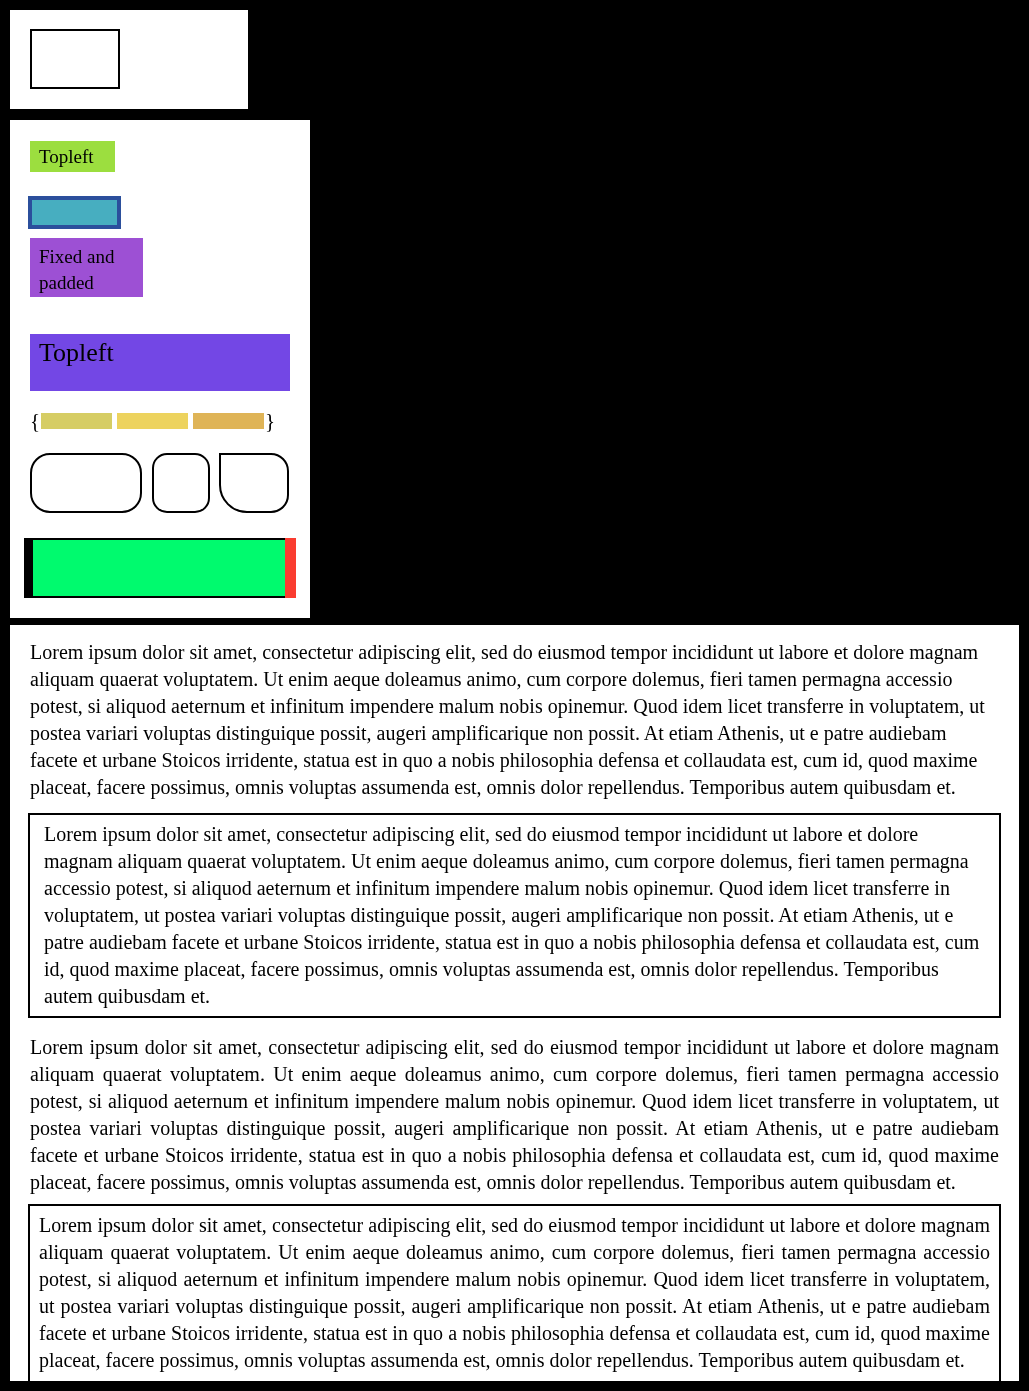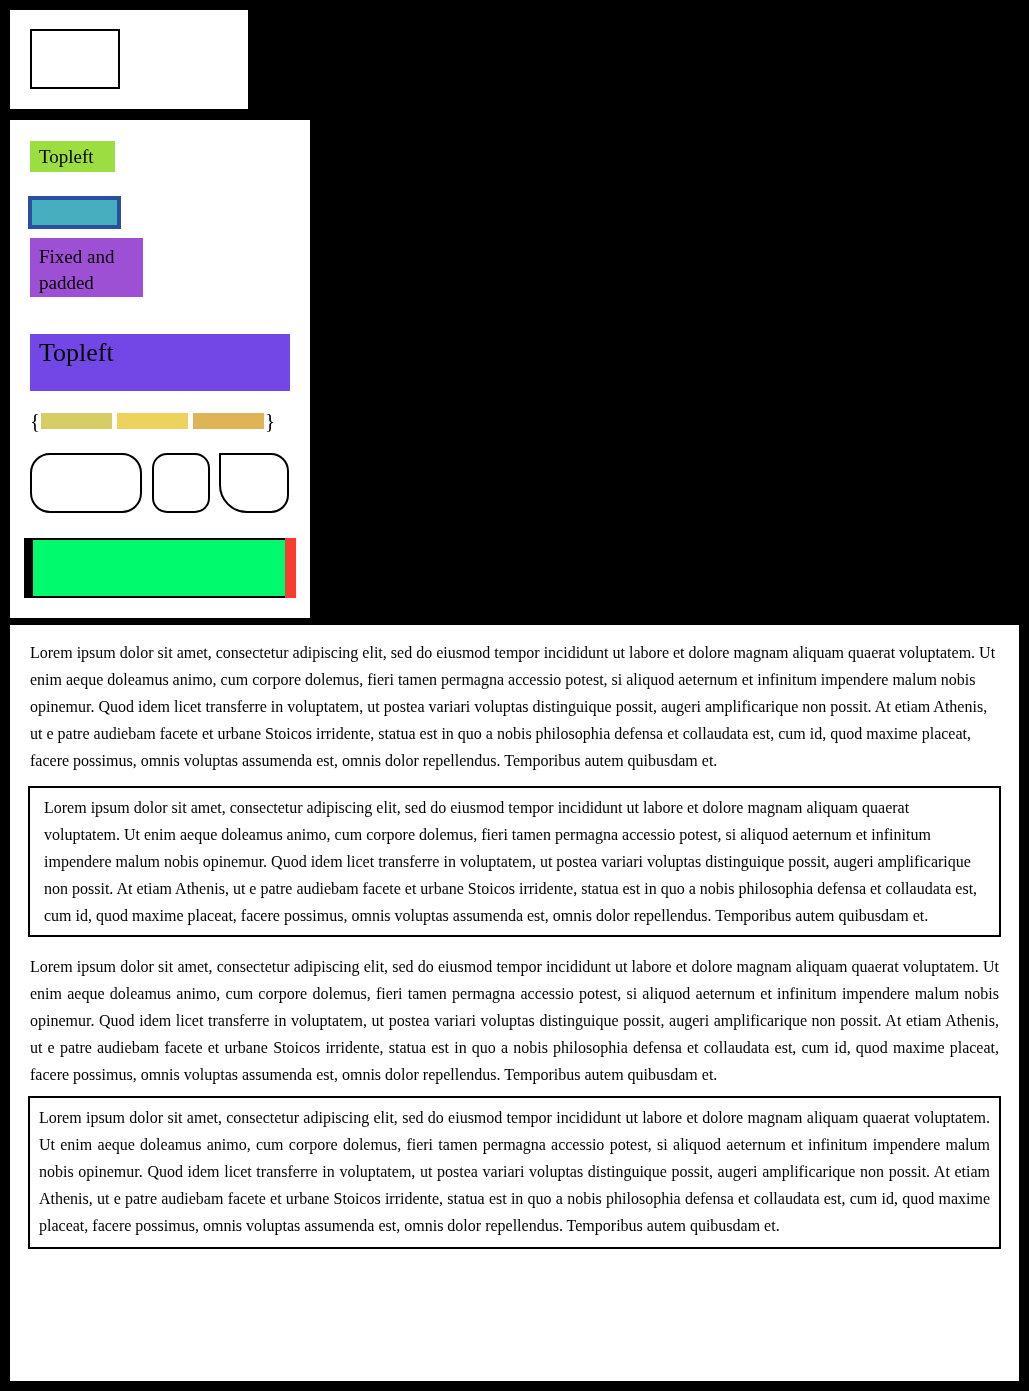--- a/index.html
+++ b/index.html
@@ -32,21 +32,21 @@
   .rrect-1{width:108px;border-radius:20px;margin-right:10px;}
   .rrect-2{width:54px;border-radius:15px;margin-right:9px;}
   .rrect-3{width:66px;border-radius:0 18px 18px 28px;}
 
   #bar{left:14px;top:418px;width:272px;height:60px;background:var(--bar-background);}
   #bar-fill{position:absolute;left:9px;top:2px;right:11px;bottom:2px;background:var(--bar-fill-green);}
   #bar-tip{position:absolute;right:0;top:0;width:11px;height:100%;background:var(--bar-tip-red);}
 
   
   #doc{left:10px;top:625px;width:1009px;height:756px;background:#fff;box-sizing:border-box;
-    padding:14px 20px;overflow:hidden;font-size:16px;line-height:27px;}
+    padding:14px 20px;overflow:hidden;font-size:20px;line-height:27px;}
   #doc p{margin:0;}
   .boxed{border:2px solid #000;margin:12px -2px 0;padding:6px 14px;}
   .boxed-justified{border:2px solid #000;margin:8px -2px 0;padding:6px 9px 8px;text-align:justify;}
   .justified{margin-top:16px !important;text-align:justify;}
 </style>
 </head>
 <body>
 
 <div class="abs" id="box-a">
   <div class="abs" id="box-a-inner"></div>

